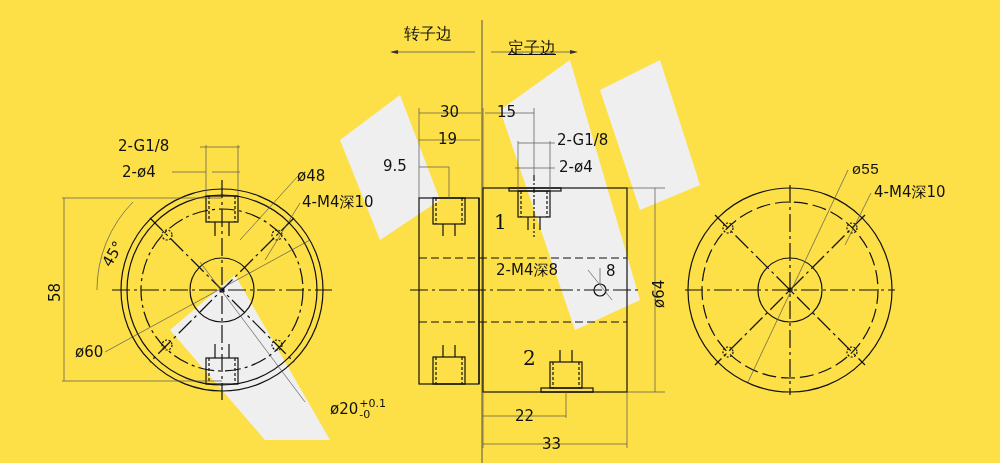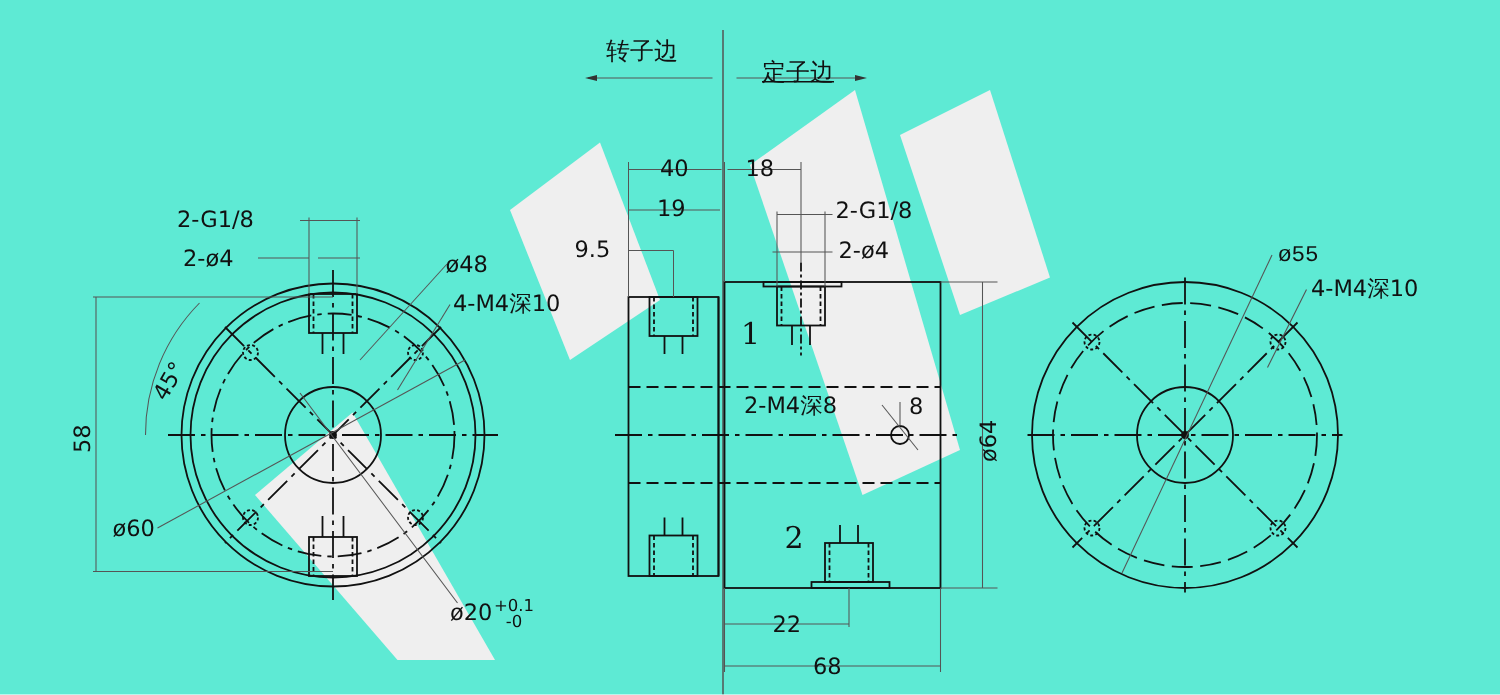--- a/index.html
+++ b/index.html
@@ -1,16 +1,16 @@
 <!DOCTYPE html>
 <html><head>
 <meta charset="utf-8">
 <style>
   html,body{margin:0;padding:0;background:#ffffff;}
-  .canvas{position:relative;width:1000px;height:463px;overflow:hidden;background:#5eead4;font-family:"DejaVu Sans","Liberation Sans",sans-serif;}
+  .canvas{position:relative;width:1000px;height:463px;overflow:hidden;background:#fde047;font-family:"DejaVu Sans","Liberation Sans",sans-serif;}
   svg{position:absolute;left:0;top:0;}
   .lbl{position:absolute;font-family:"DejaVu Sans","Liberation Sans",sans-serif;font-size:15px;color:#111;white-space:nowrap;line-height:1;}
   .serif{font-family:"DejaVu Serif","Liberation Serif",serif;font-size:20px;}
   .rot{transform-origin:left top;}
   .wm{position:absolute;left:0;top:0;}
 </style>
 </head>
 <body>
 
 <div class="canvas">
@@ -162,33 +162,33 @@
   <div class="lbl" style="left:404px;top:26px;font-size:16px;">转子边</div>
   <div class="lbl" style="left:508px;top:40px;font-size:16px;text-decoration:underline;">定子边</div>
 
   <div class="lbl" style="left:118px;top:139px;">2-G1/8</div>
   <div class="lbl" style="left:122px;top:165px;">2-ø4</div>
   <div class="lbl" style="left:297px;top:169px;">ø48</div>
   <div class="lbl" style="left:302px;top:195px;">4-M4深10</div>
   <div class="lbl rot" style="left:100px;top:262px;transform:rotate(-60deg);">45°</div>
   <div class="lbl rot" style="left:48px;top:302px;transform:rotate(-90deg);">58</div>
   <div class="lbl" style="left:75px;top:345px;text-align:center;">ø60</div>
-  <div class="lbl" style="left:300px;top:398px;text-align:center;">
+  <div class="lbl" style="left:330px;top:398px;">
     <span>ø20</span><span style="display:inline-block;vertical-align:middle;font-size:11px;line-height:11px;margin-left:1px;"><span style="display:block;">+0.1</span><span style="display:block;">-0</span></span>
   </div>
 
-  <div class="lbl" style="left:440px;top:105px;">40</div>
-  <div class="lbl" style="left:497px;top:105px;">18</div>
+  <div class="lbl" style="left:440px;top:105px;">30</div>
+  <div class="lbl" style="left:497px;top:105px;">15</div>
   <div class="lbl" style="left:438px;top:132px;text-align:center;">19</div>
   <div class="lbl" style="left:383px;top:159px;">9.5</div>
   <div class="lbl" style="left:557px;top:133px;">2-G1/8</div>
   <div class="lbl" style="left:559px;top:160px;">2-ø4</div>
   <div class="lbl serif" style="left:494px;top:212px;">1</div>
   <div class="lbl serif" style="left:523px;top:348px;">2</div>
   <div class="lbl" style="left:496px;top:263px;">2-M4深8</div>
   <div class="lbl" style="left:606px;top:264px;">8</div>
   <div class="lbl rot" style="left:652px;top:308px;transform:rotate(-90deg);">ø64</div>
   <div class="lbl" style="left:515px;top:409px;">22</div>
-  <div class="lbl" style="left:542px;top:437px;">68</div>
+  <div class="lbl" style="left:542px;top:437px;">33</div>
 
   <div class="lbl" style="left:852px;top:163px;font-family:Liberation Mono, monospace;">ø55</div>
   <div class="lbl" style="left:874px;top:185px;">4-M4深10</div>
 </div>
 
 </body></html>

